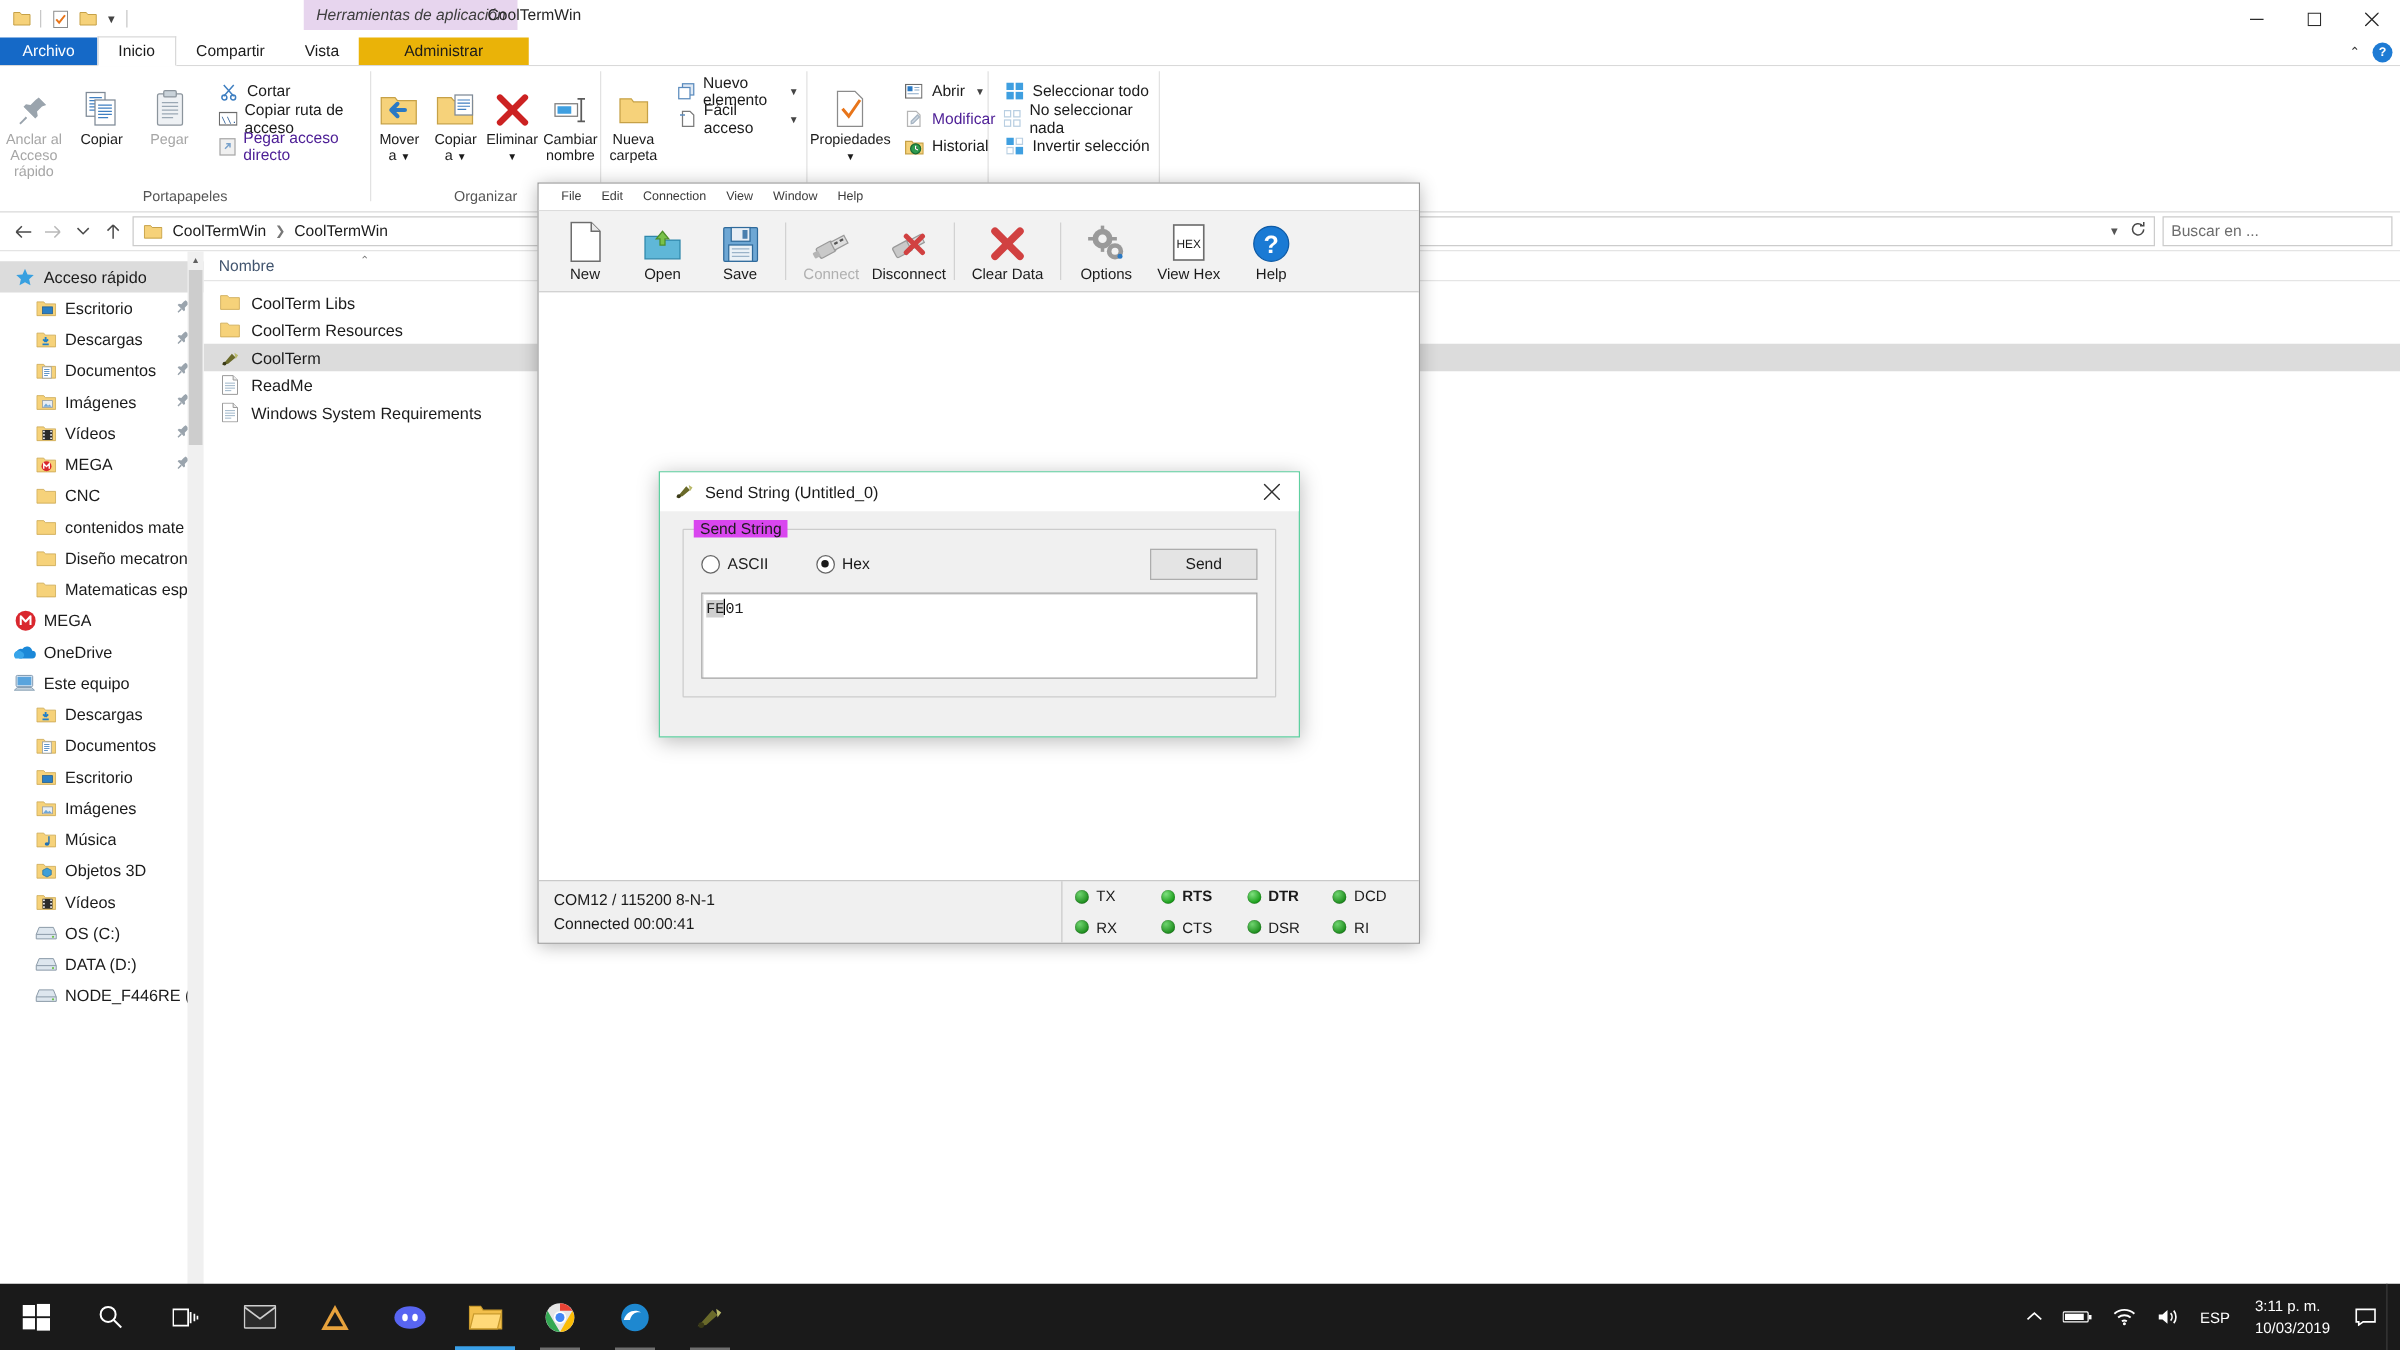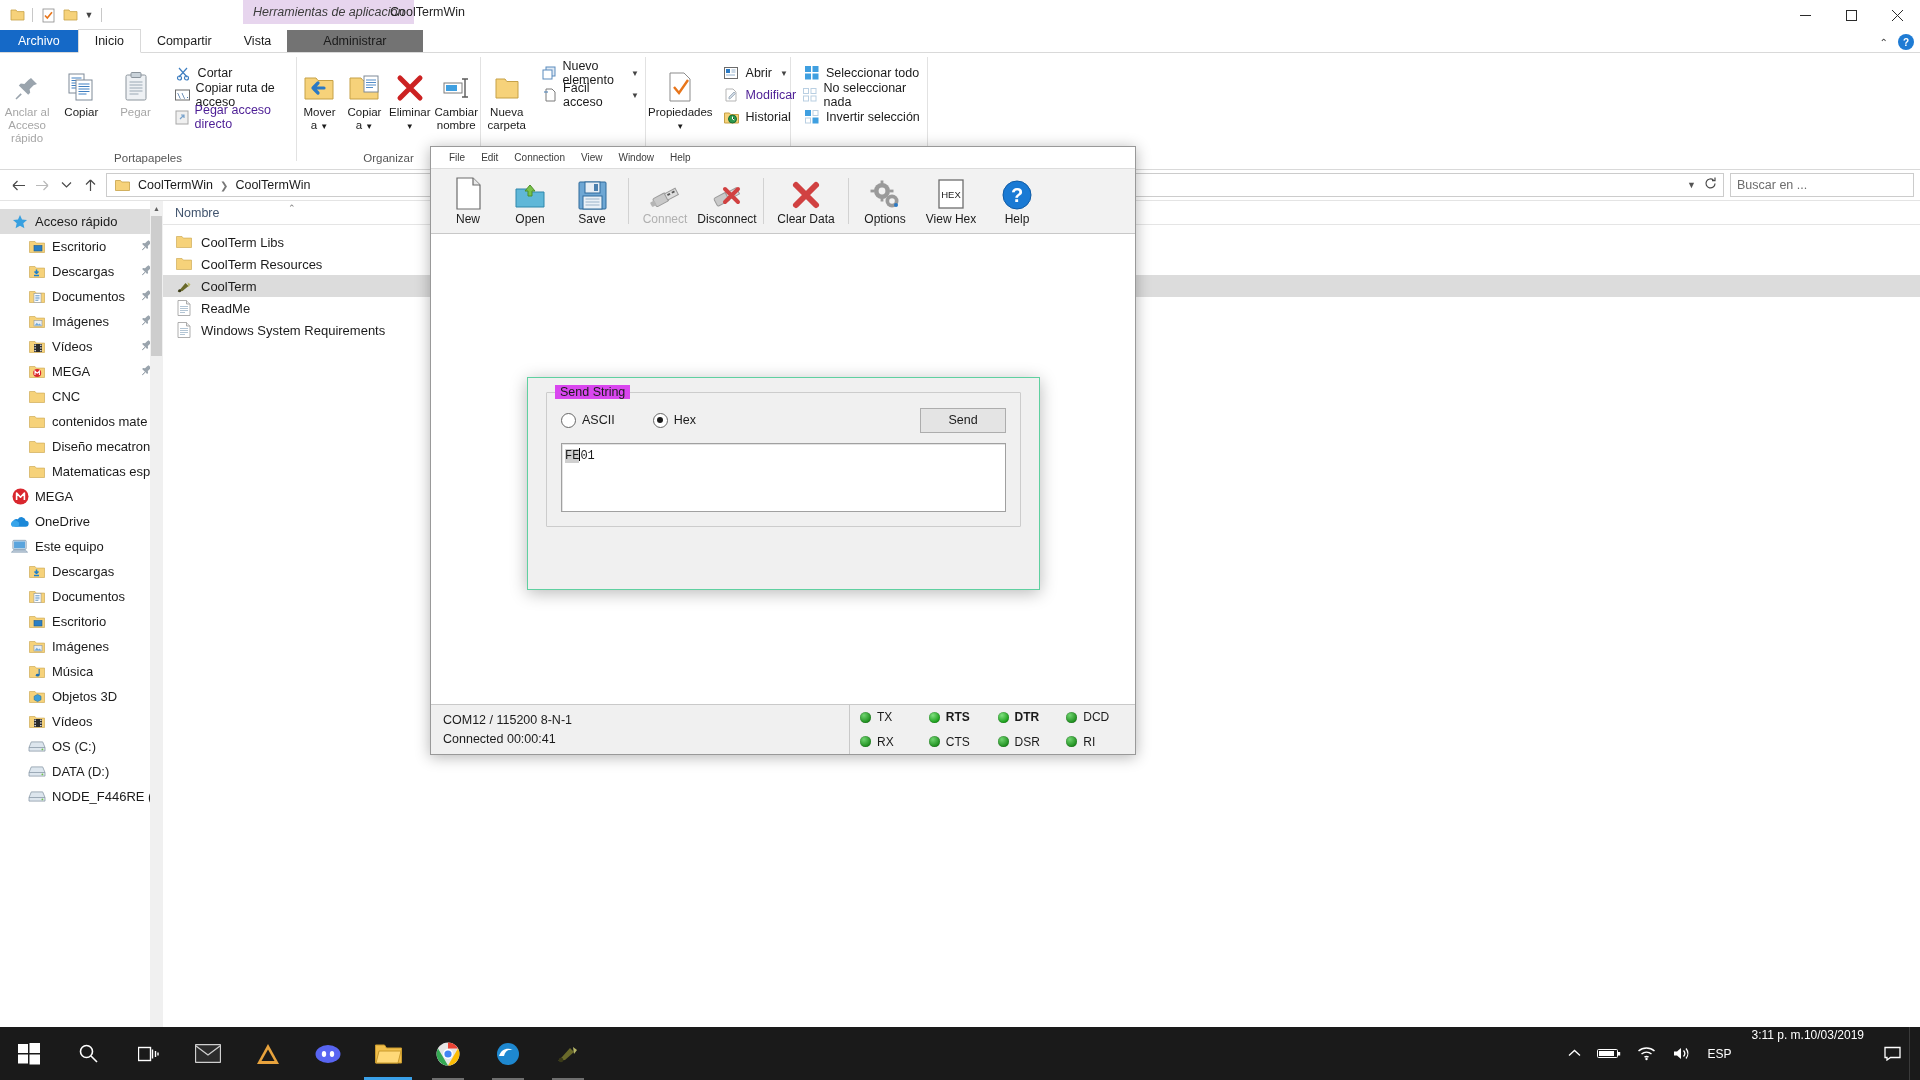--- a/index.html
+++ b/index.html
@@ -25,21 +25,21 @@
   .wintitle{position:absolute;left:390px;top:0;height:24px;display:flex;align-items:center;color:#262626;font-size:12.5px;}
   .wbtns{position:absolute;right:0;top:0;height:30px;display:flex;}
   .wbtn{width:46px;height:30px;display:flex;align-items:center;justify-content:center;color:#2b2b2b;}
   .wbtn svg{display:block;}
 
   
   .exp-tabs{height:22px;display:flex;align-items:flex-end;background:#fff;position:relative;border-bottom:1px solid #d9d9d9;}
   .tab{height:22px;padding:0 16px;display:flex;align-items:center;font-size:12.5px;color:#1b1b1b;}
   .tab.archivo{background:#1569c7;color:#fff;padding:0 18px;}
   .tab.active{background:#fff;border:1px solid #d9d9d9;border-bottom:1px solid #fff;position:relative;top:1px;margin-top:26px;}
-  .tab.ctx{background:#737373;}
+  .tab.ctx{background:#eab308;}
   .tabright{position:absolute;right:6px;bottom:2px;display:flex;align-items:center;gap:10px;}
   .chev-up{font-size:10px;color:#333;}
   .help-circ{width:16px;height:16px;border-radius:50%;background:#1e7bd4;color:#fff;font-size:10px;
     display:flex;align-items:center;justify-content:center;font-weight:bold;}
 
   
   .ribbon{height:116px;background:#fff;border-bottom:1px solid #d9d9d9;display:flex;position:relative;}
   .rgroup{display:flex;flex-direction:column;justify-content:space-between;height:116px;position:relative;}
   .rgroup > .rgi{display:flex;align-items:flex-start;padding-top:6px;height:88px;}
   .rglabel{height:22px;text-align:center;font-size:11.5px;color:#555;display:flex;align-items:center;justify-content:center;}
@@ -149,21 +149,21 @@
   .ssinput .caret{display:inline-block;width:1px;height:13px;background:#000;vertical-align:-2px;}
 
   
   .taskbar{position:absolute;left:0;bottom:0;width:1920px;height:53px;background:#1a1a1a;display:flex;align-items:center;}
   .tb-start{width:58px;height:53px;display:flex;align-items:center;justify-content:center;}
   .tb-ic{width:60px;height:53px;display:flex;align-items:center;justify-content:center;position:relative;}
   .tb-ic.active::after{content:"";position:absolute;bottom:0;left:6px;right:6px;height:3px;background:#3aa0e8;}
   .tb-ic.openapp::after{content:"";position:absolute;bottom:0;left:14px;right:14px;height:2px;background:#6f6f6f;}
   .tray{margin-left:auto;display:flex;align-items:center;height:53px;color:#fff;font-size:12px;padding-right:0;}
   .tray .ti{padding:0 8px;display:flex;align-items:center;height:53px;}
-  .clock{display:flex;justify-content:center;align-items:flex-start;
+  .clock{display:flex;flex-direction:column;justify-content:center;align-items:flex-start;
     height:53px;padding:0 12px;color:#fff;font-size:12px;line-height:17px;}
   .showdesk{width:10px;height:53px;border-left:1px solid #3a3a3a;}
 
   svg{shape-rendering:geometricPrecision;}
 </style>
 </head>
 <body>
 
 <div class="app">
 
@@ -1048,20 +1048,35 @@
           </div>
           <div class="led">
             <span class="dot" style="background: radial-gradient(circle at 35% 30%, rgb(111, 212, 111), rgb(31, 143, 31) 70%, rgb(11, 92, 11));"></span>
             <span class="lbl">RI</span>
           </div>
         </div>
     </div>
   </div>
 
   <div class="sendstr">
+    <div class="ss-title">
+      <span class="sic">
+        <svg width="17" height="17" viewBox="0 0 17 17">
+            <path d="M2 13l3-3 5-6 3 3-6 5z" fill="#6a6a2a"></path>
+            <path d="M12 3l3 2-2 3z" fill="#b9b96a"></path>
+            <circle cx="4" cy="12" r="1.6" fill="#3a3a18"></circle>
+          </svg>
+      </span>
+      <span class="stx">Send String (Untitled_0)</span>
+      <div class="ss-close">
+        <svg width="13" height="13" viewBox="0 0 13 13">
+            <path d="M0 0l13 13M13 0L0 13" stroke="currentColor" stroke-width="1.2"></path>
+          </svg>
+      </div>
+    </div>
     <div class="ss-body">
       <div class="gbox">
         <div class="glegend">Send String</div>
         <div class="radiorow">
           <label class="radio">
             <span class="rd"></span>
             <span>ASCII</span>
           </label>
           <label class="radio">
             <span class="rd on">

